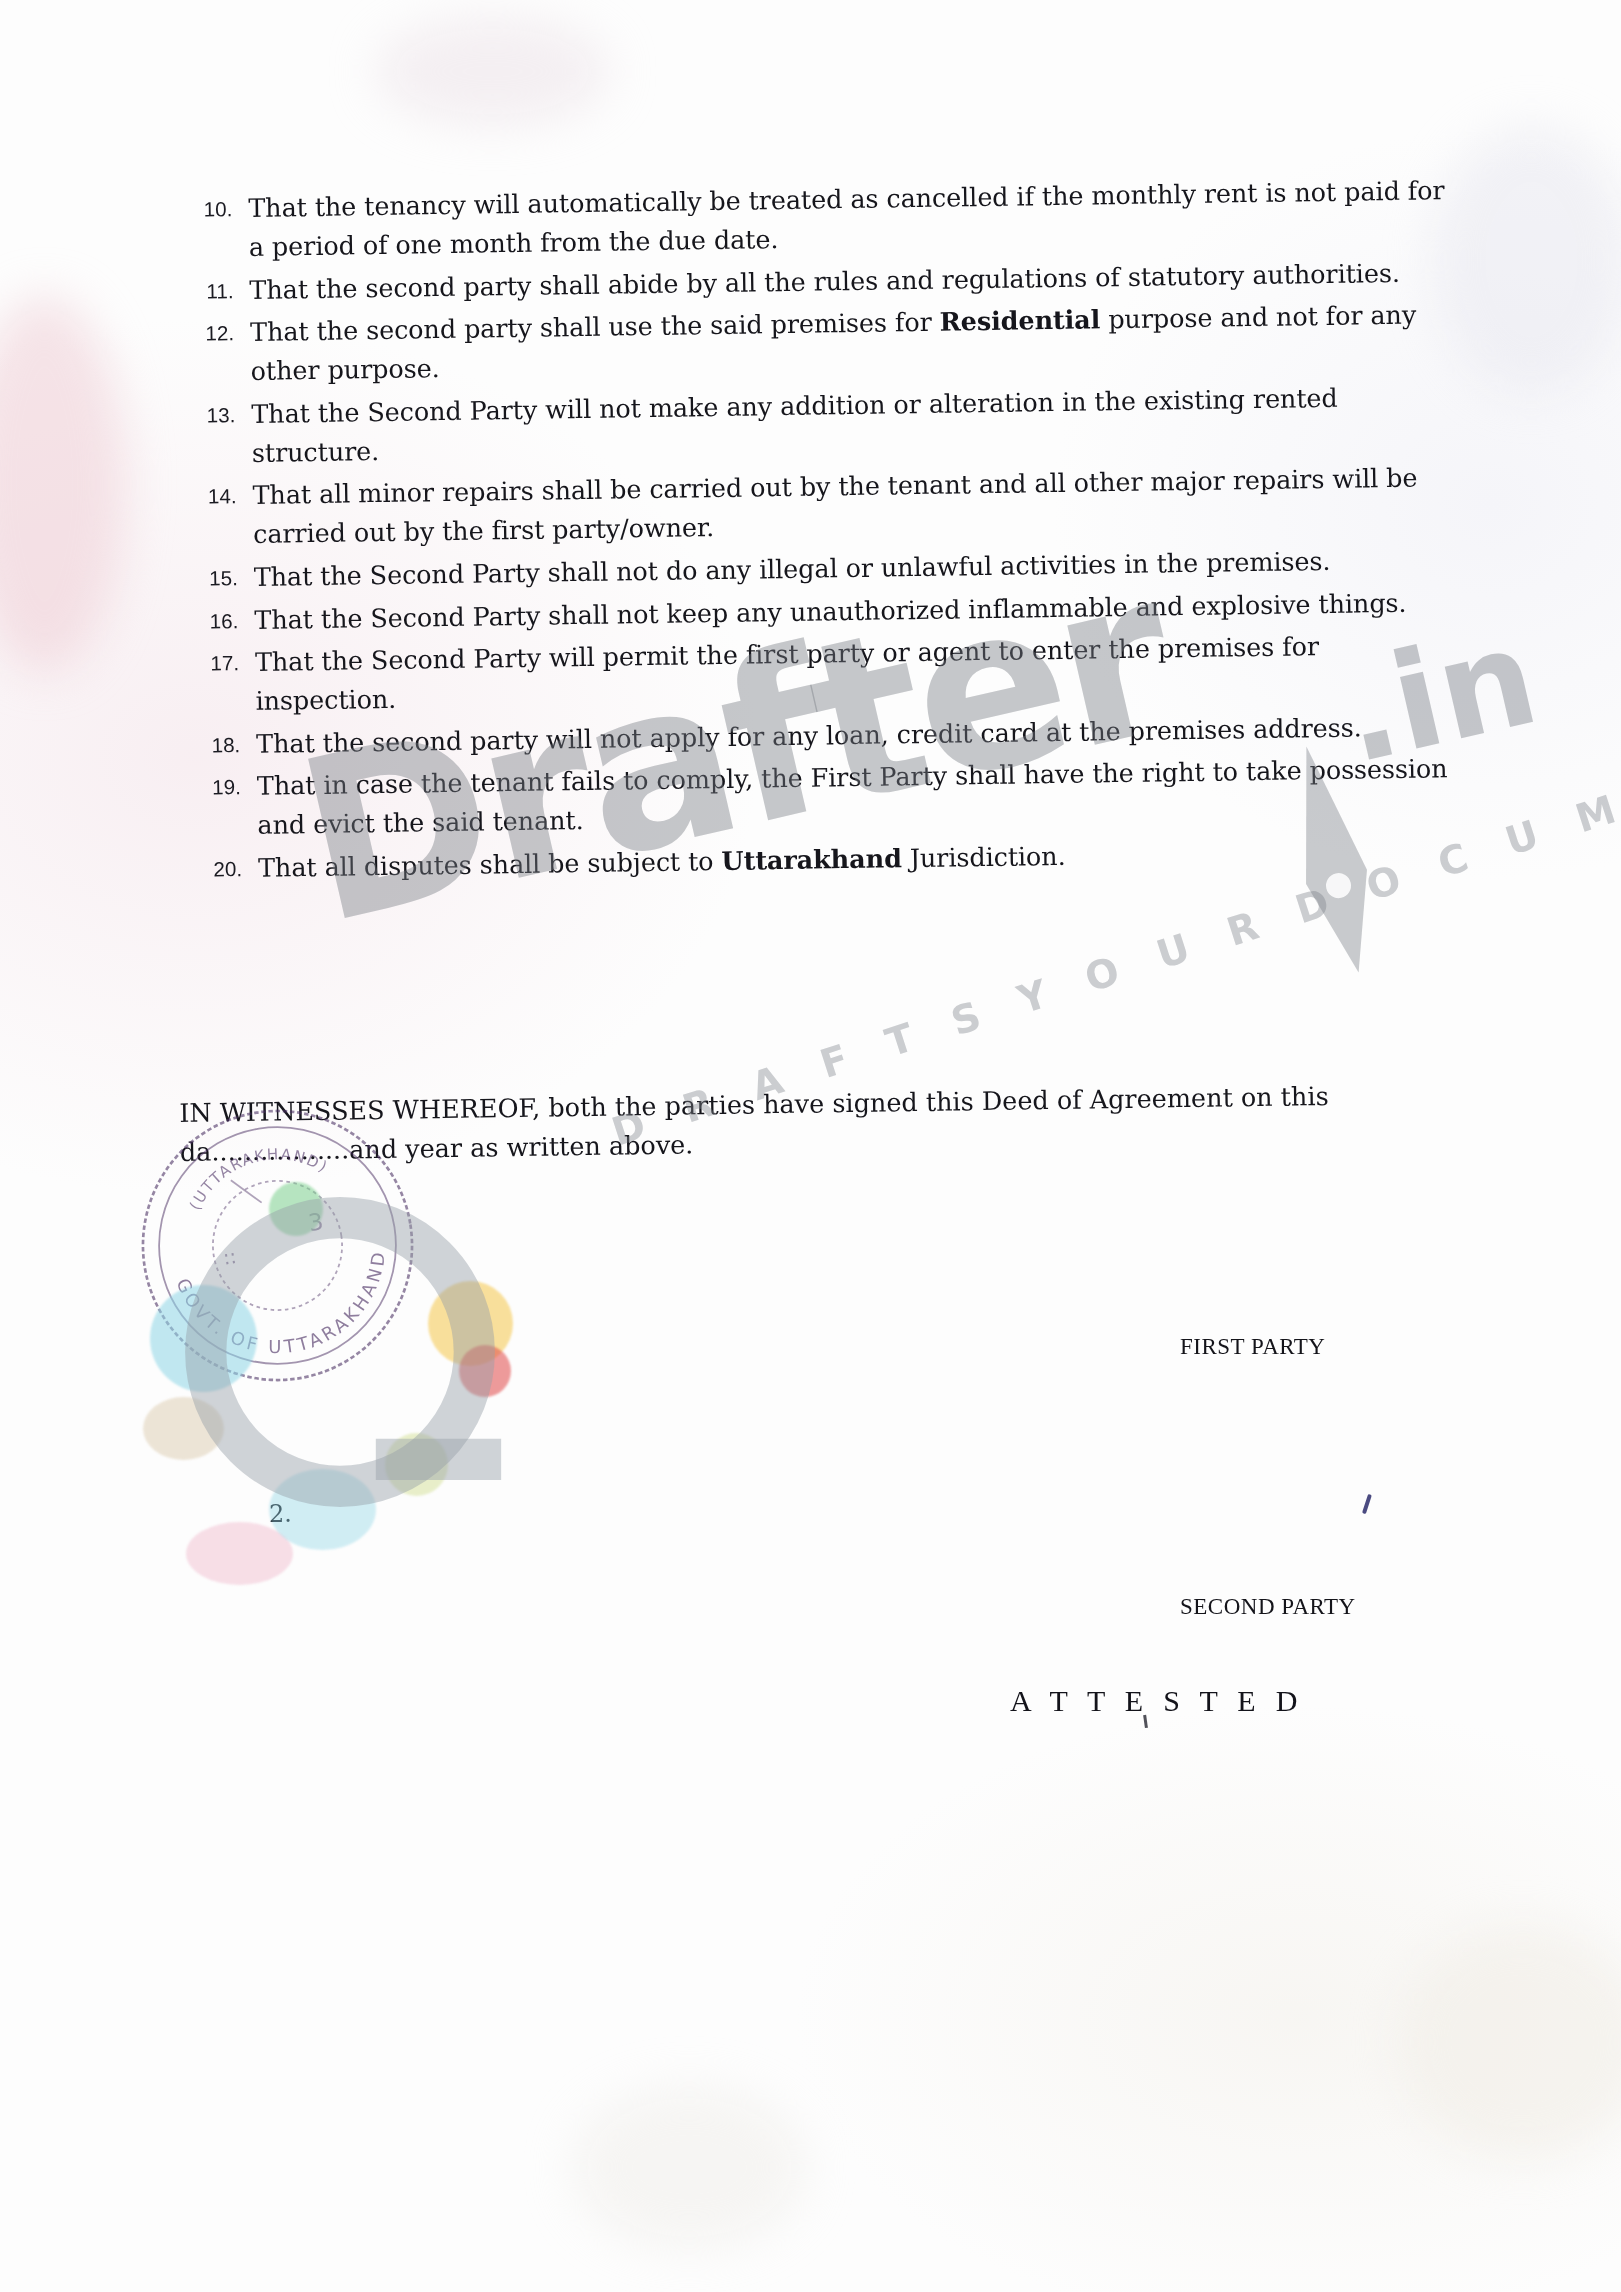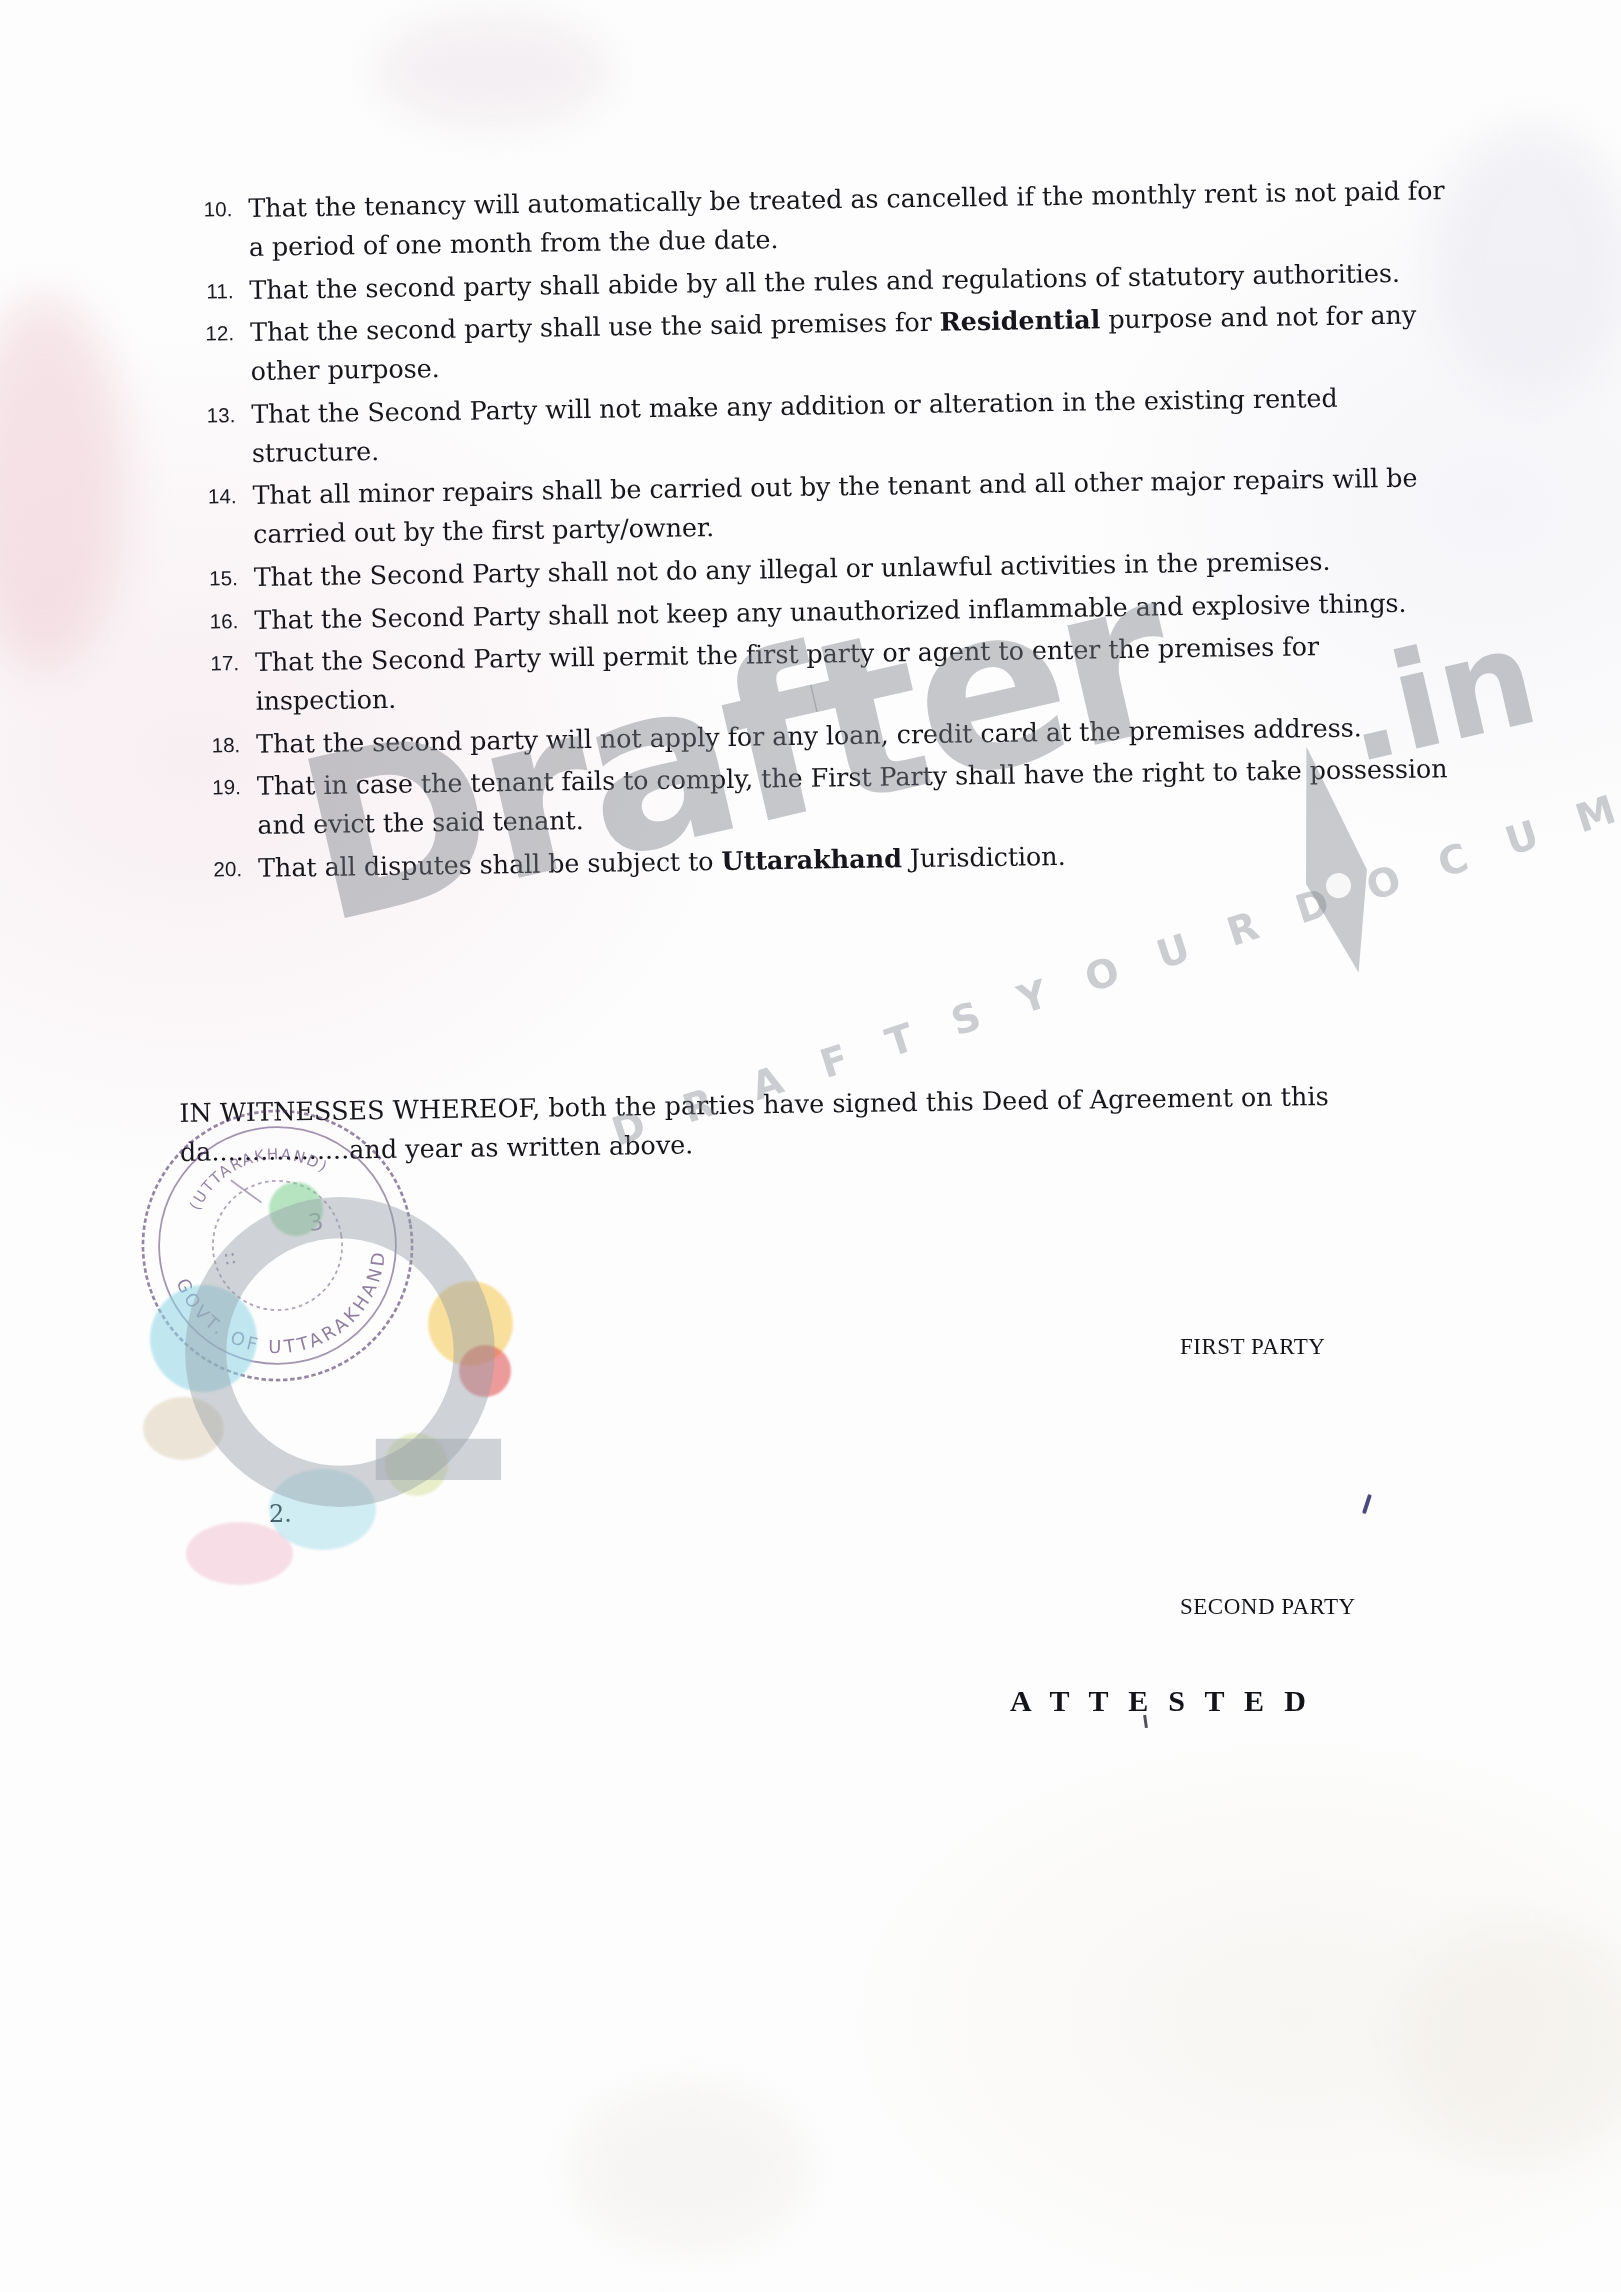--- a/index.html
+++ b/index.html
@@ -98,21 +98,21 @@
   }
   #first-party { left: 1180px; top: 1334px; }
   #second-party { left: 1180px; top: 1566px; margin-top: 28px; }
   #attested {
     position: absolute;
     left: 1010px;
     top: 1684px;
     font-family: "Liberation Serif", serif;
     font-size: 30px;
     letter-spacing: 6.3px;
-    font-weight: 700;
+    font-weight: 400;
     color: #13131a;
   }
 
   
   .pen-stroke {
     position: absolute;
     width: 3.6px;
     height: 19.7px;
     background: #2b2b6b;
     transform: rotate(18deg);

